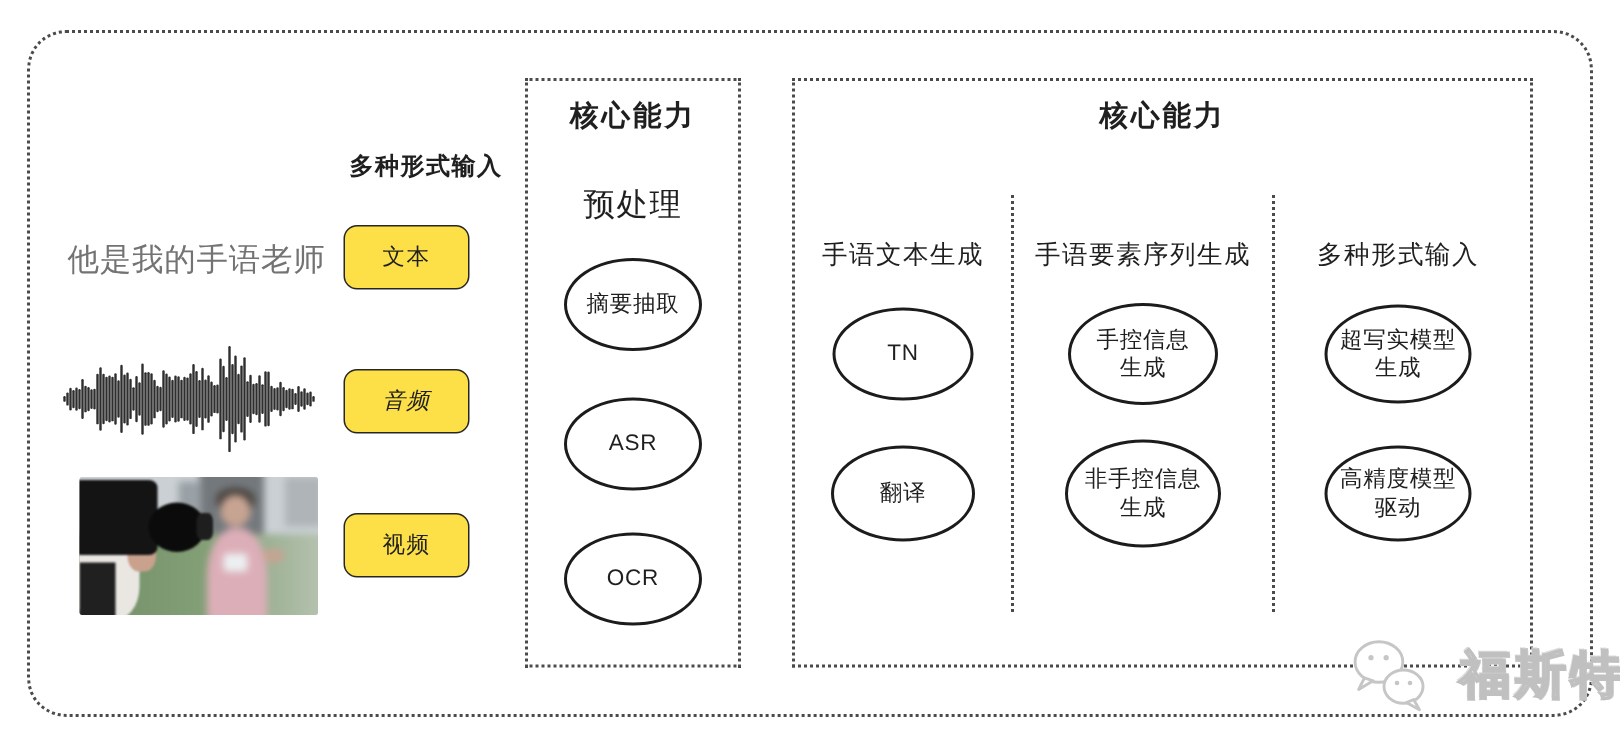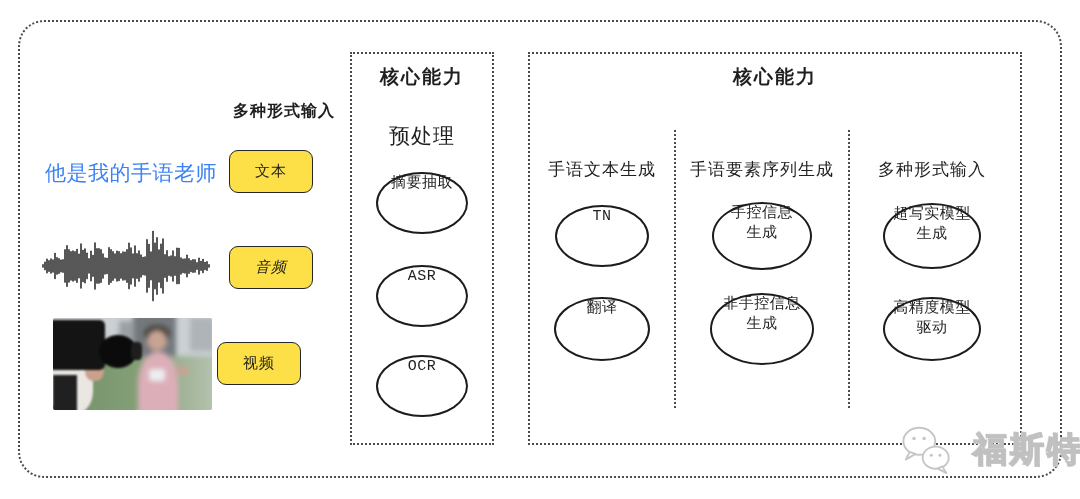--- a/index.html
+++ b/index.html
@@ -12,30 +12,30 @@
 
   
   .frame{
     left:18px;top:20px;width:1040px;height:454px;
     border:2px dotted #4b4b4b;border-radius:26px;
   }
 
   
   .input-header{left:205px;top:101px;width:130px;text-align:right;
     font-size:16px;font-weight:bold;letter-spacing:1px;}
-  .sentence{left:45px;top:159px;width:175px;font-size:21px;color:#3b82f6;
+  .sentence{left:45px;top:159px;width:175px;font-size:21px;color:#737373;
     white-space:nowrap;letter-spacing:0.5px;}
   .io-box{
     width:82px;height:41px;border:1.5px solid #262626;border-radius:9px;
     display:flex;align-items:center;justify-content:center;
     font-size:15px;background:#fde047;letter-spacing:1px;
   }
   .io-text{left:229px;top:150px;}
   .io-audio{left:229px;top:246px;font-style:italic;}
-  .io-video{left:217px;top:342px;justify-content:center;}
+  .io-video{left:229px;top:342px;justify-content:center;}
   .waveform{left:42px;top:227px;width:168px;height:78px;}
   .waveform svg{width:100%;height:100%;fill:#2e2e2e;}
 
   
   .photo{left:53px;top:318px;width:159px;height:92px;overflow:hidden;
     border-radius:2px;background:#c8cdd1;}
   .photo .layer{position:absolute;}
   .ph-blur{position:absolute;inset:-5px;filter:blur(2.5px);}
   .ph-cam{position:absolute;inset:0;filter:blur(0.8px);}
 
@@ -45,22 +45,22 @@
   .core-panel{left:528px;top:52px;width:490px;height:389px;}
   .panel-title{position:absolute;top:10px;left:0;width:100%;text-align:center;
     font-size:19px;font-weight:bold;letter-spacing:2px;}
   .stage-label{position:absolute;top:68px;left:0;width:100%;text-align:center;
     font-size:21px;letter-spacing:1px;}
 
   
   .node{
     position:absolute;left:50%;transform:translateX(-50%);
     border:2.5px solid #1c1c1c;border-radius:50%;background:#fff;
-    display:flex;align-items:flex-start;justify-content:center;
-    font-size:15px;text-align:center;line-height:1.3;letter-spacing:0.5px;font-family:Liberation Mono, monospace;
+    display:flex;align-items:center;justify-content:center;
+    font-size:15px;text-align:center;line-height:1.3;letter-spacing:0.5px;
   }
   .scene-n1{top:118px;width:88px;height:58px;}
   .scene-n2{top:211px;width:88px;height:58px;}
   .scene-n3{top:301px;width:88px;height:58px;}
 
   
   .core-col{position:absolute;top:0;height:100%;}
   .col-1{left:0;width:144px;}
   .col-2{left:146px;width:172px;}
   .col-3{left:320px;width:164px;}

